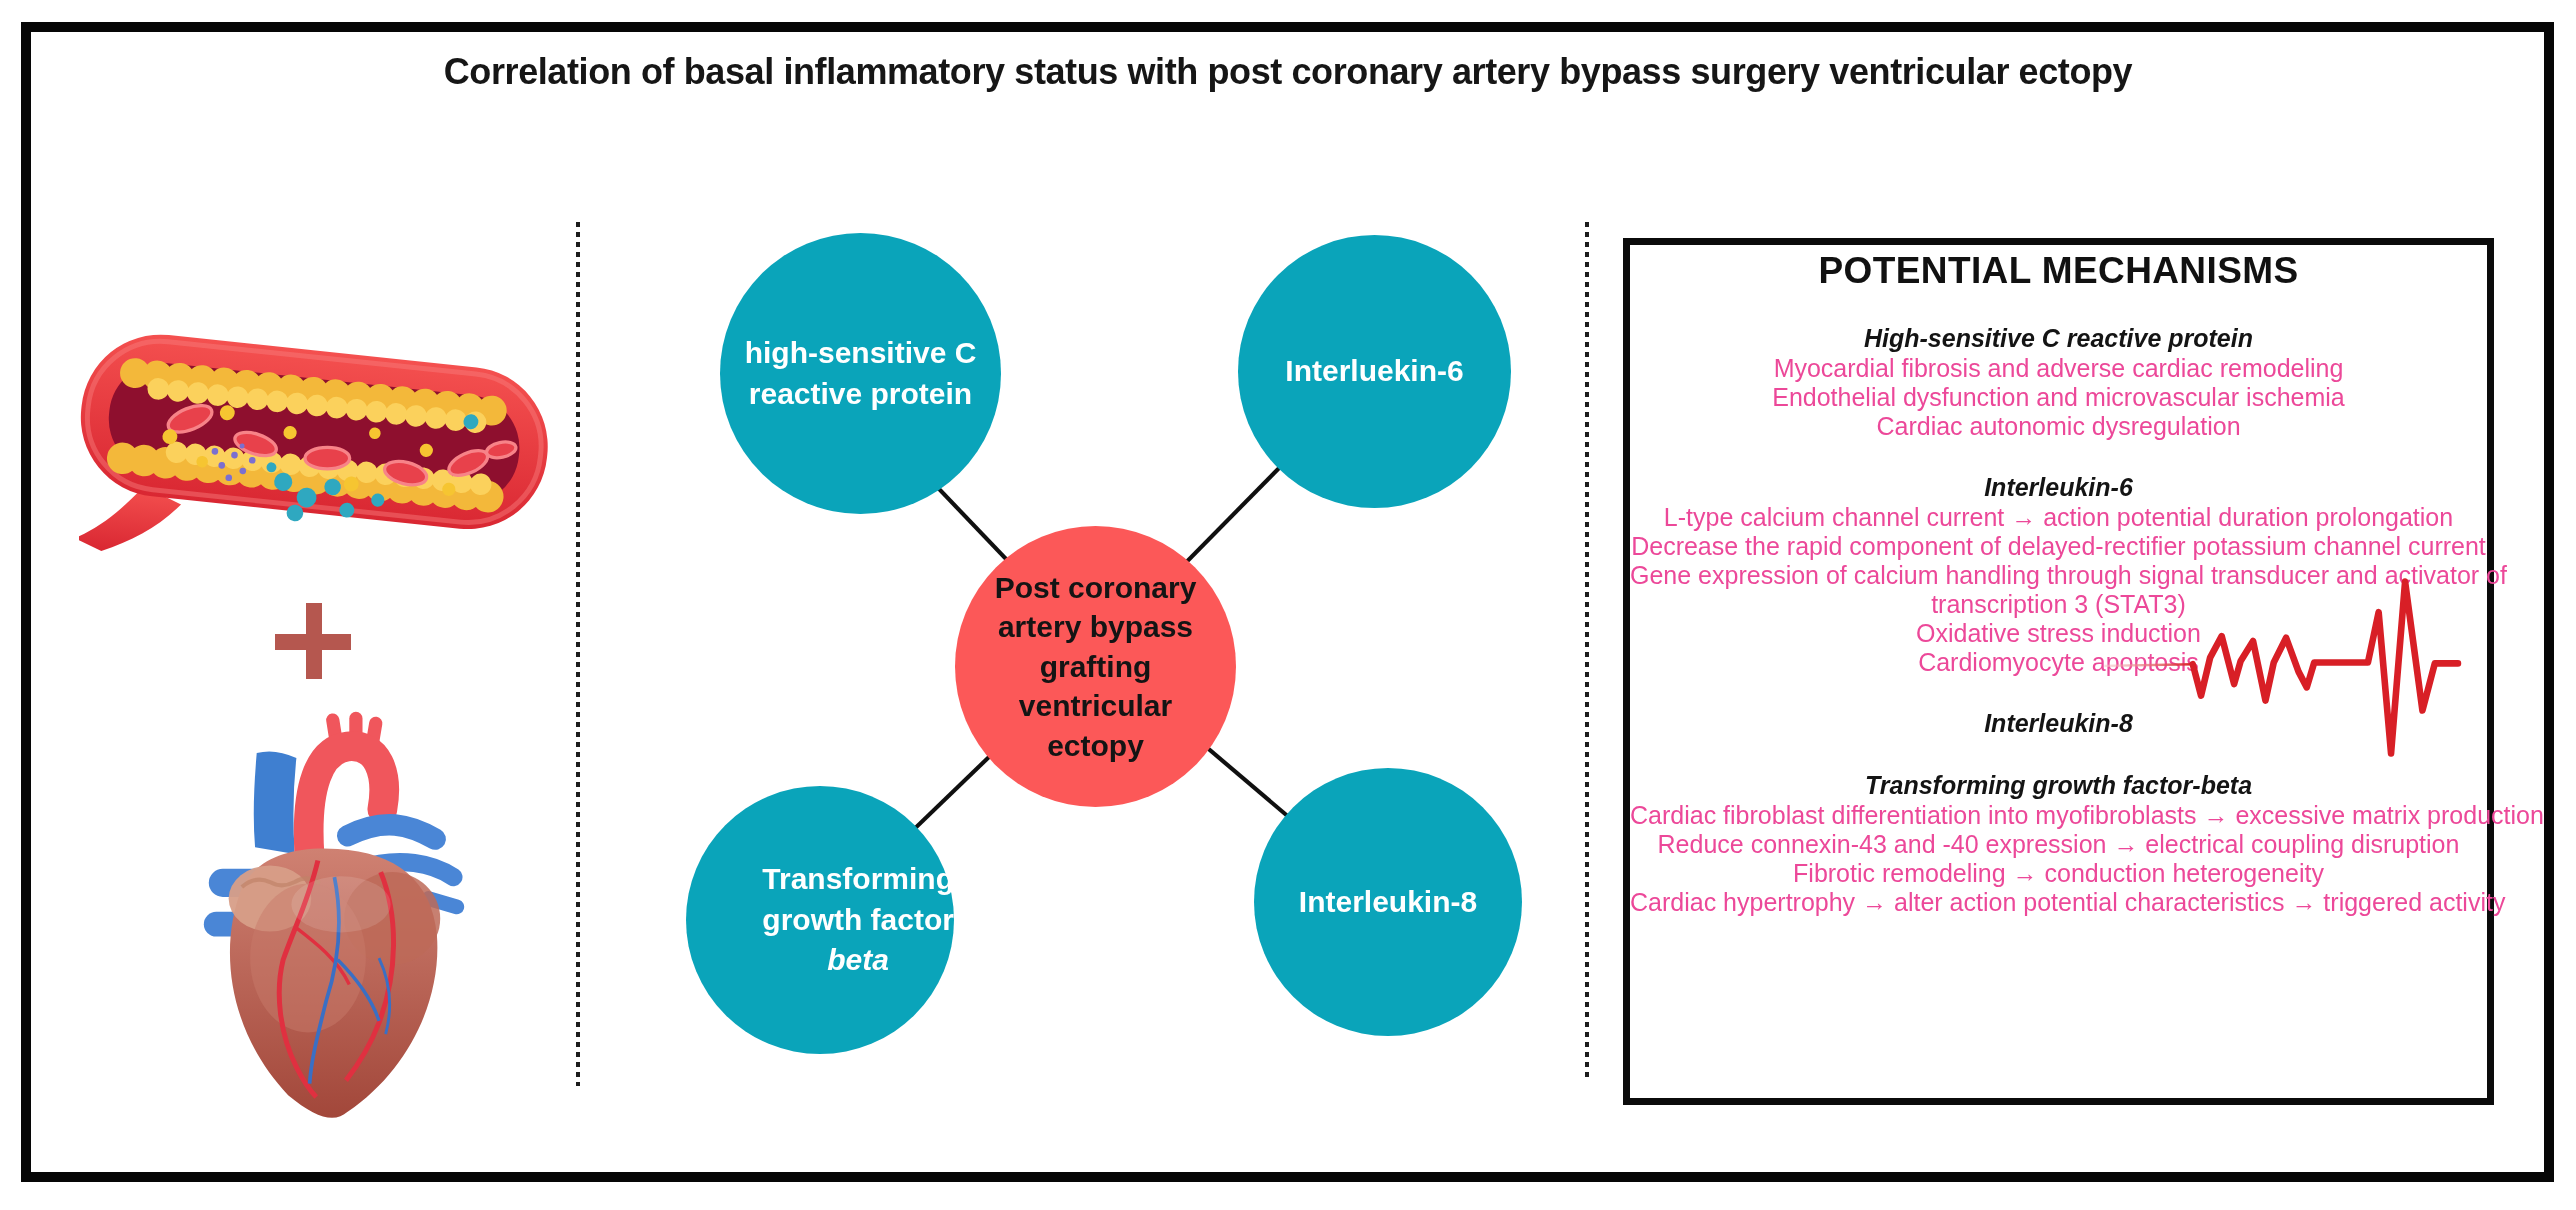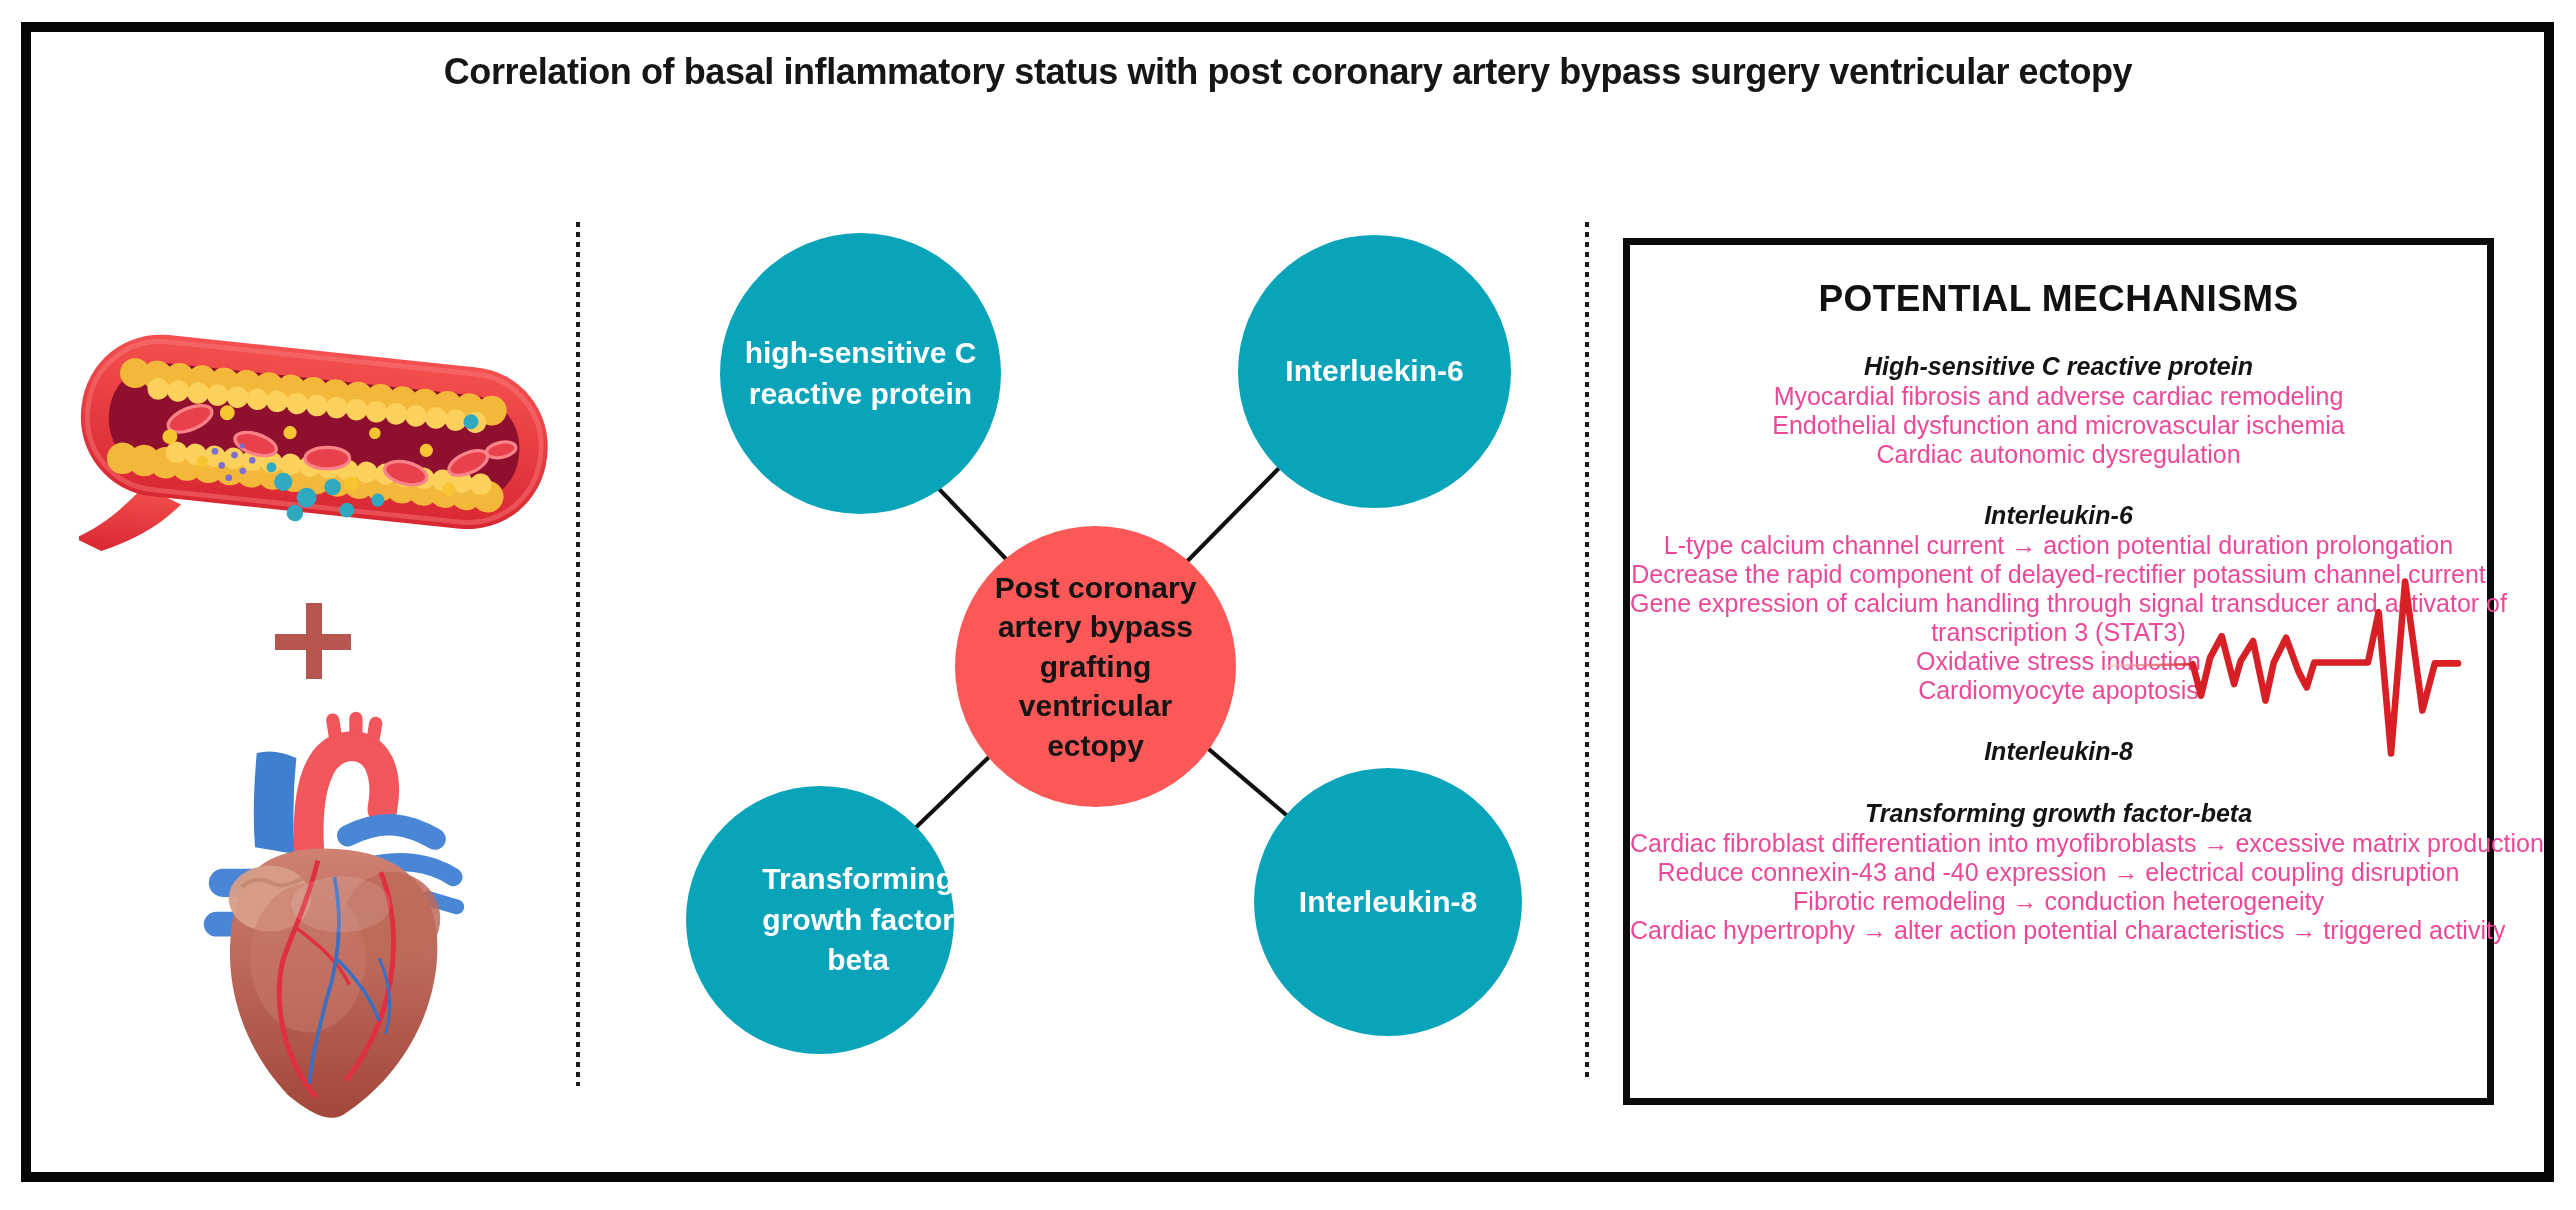--- a/index.html
+++ b/index.html
@@ -22,25 +22,25 @@
   .connector-svg { position:absolute; left:662px; top:215px; }
   .node { position:absolute; border-radius:50%; display:flex; align-items:center;
           justify-content:center; text-align:center; }
   .node-teal { background:#0aa4ba; color:#ffffff; font-weight:700; font-size:30px; line-height:1.35; }
   .node-red  { background:#fc5858; color:#141414; font-weight:700; font-size:30px; line-height:1.32; }
   #node-hscrp { left:720px;  top:233px; width:281px; height:281px; }
   #node-il6   { left:1238px; top:235px; width:273px; height:273px; }
   #node-tgf   { left:686px;  top:786px; width:268px; height:268px;justify-content:flex-end; }
   #node-il8   { left:1254px; top:768px; width:268px; height:268px; }
   #node-cabg  { left:955px; top:526px; width:281px; height:281px; }
-  #node-tgf .lines > div:last-child { }
+  #node-tgf .lines > div:last-child { font-style:italic; }
 
   
   .mech-box { position:absolute; left:1623px; top:238px; width:871px; height:867px;
-              border:7.4px solid #0b0b0b; background:#ffffff; padding-top:32px;
+              border:7.4px solid #0b0b0b; background:#ffffff; padding-top:4px;
               text-align:center; color:#1b1b1b; }
   .mech-title { font-size:37px; font-weight:700; letter-spacing:0.4px; line-height:43px; color:#111; }
   .mech-section { margin-top:31px; }
   .mech-section:first-of-type { margin-top:11.6px; }
   .mech-heading { font-size:25px; font-weight:700; font-style:italic; line-height:31px; color:#141414; }
   .mech-lines > div { font-size:25px; line-height:29px; color:#ec4899; white-space:nowrap; }
 
   .ecg-svg { position:absolute; left:2100px; top:575px; pointer-events:none; }
 
   

